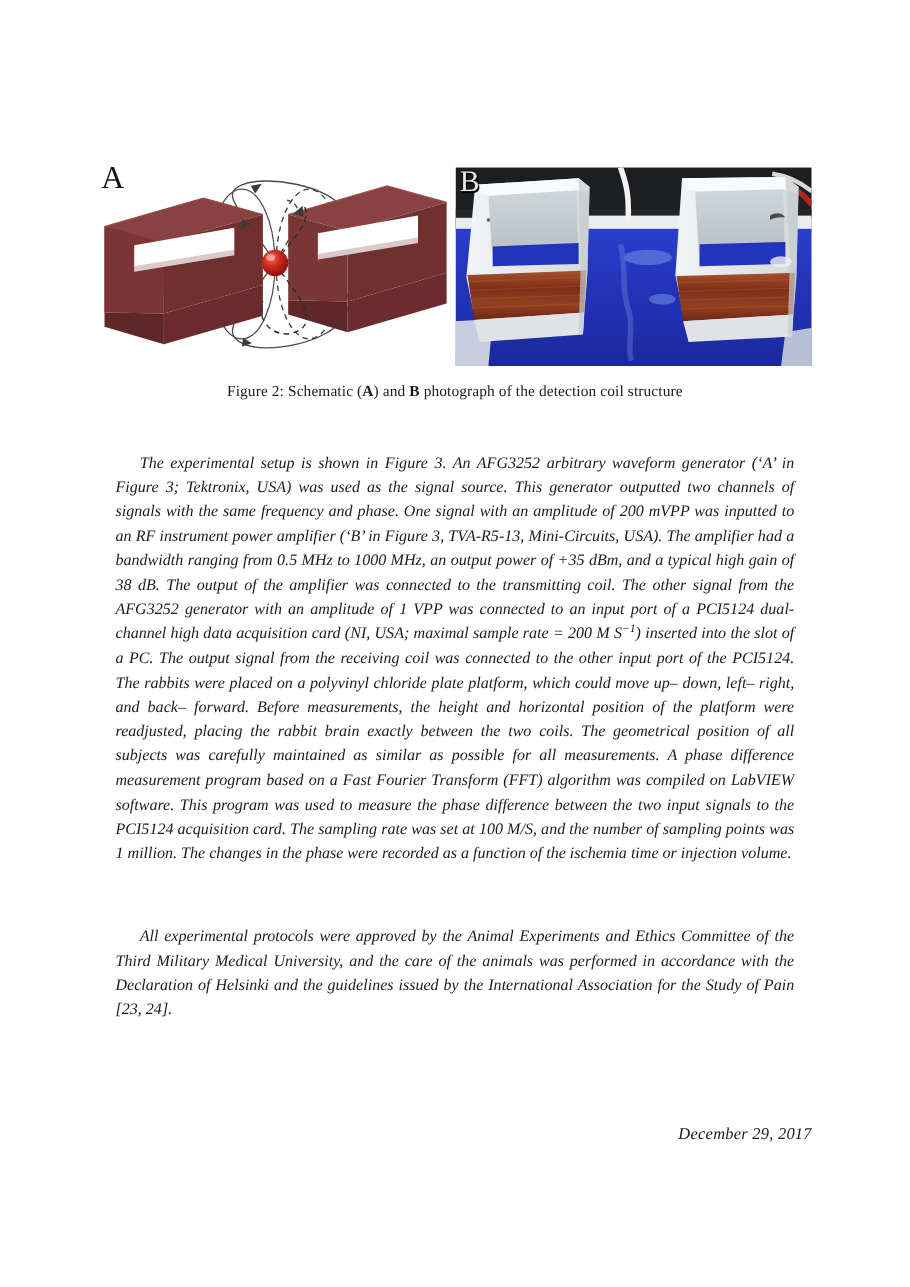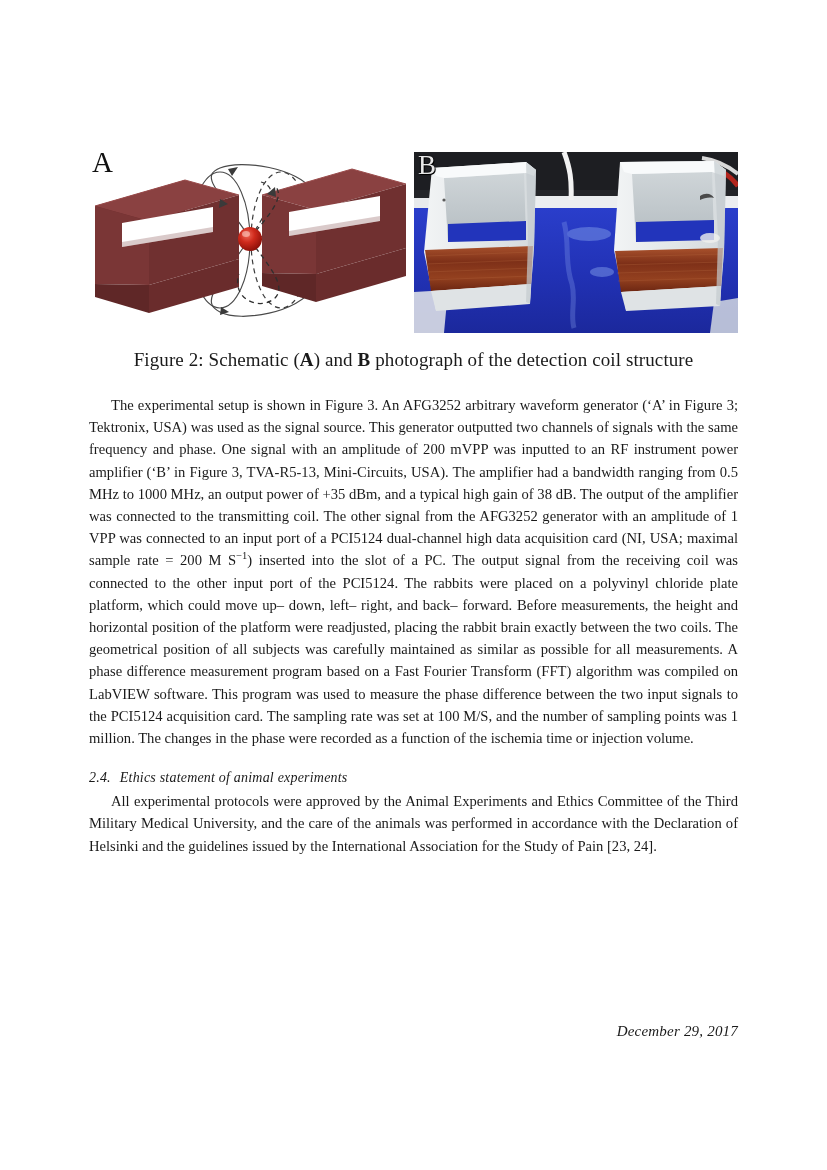--- a/index.html
+++ b/index.html
@@ -75,21 +75,21 @@
     line-height: 1;
     color: #e8e8e8;
     text-shadow: 0 0 2px #000, 1px 1px 0 #000;
     z-index: 5;
   }
   .panel-b svg { display: block; }
 
   .figure-caption {
     margin-top: 16px;
     text-align: center;
-    font-size: 19px;
+    font-size: 14px;
     letter-spacing: 0.1px;
   }
   .figure-caption b { font-weight: bold; }
 
   
   .body-col {
     position: absolute;
     left: 89px;
     top: 394px;
     width: 649px;
@@ -98,27 +98,28 @@
     font-size: 14px;
     font-style: italic;
     font-weight: normal;
     margin: 0 0 4px 0;
     padding: 0;
     letter-spacing: 0.2px;
   }
   h2.section-head .num { margin-right: 9px; }
 
   p.para {
-    margin: 0;
+    margin: 16px;
     font-size: 14.6px;
     line-height: 22.2px;
     text-align: justify;
     text-justify: inter-word;
     text-indent: 22px;
     hyphens: manual;
+    font-style: italic;
   }
   .sec-gap { height: 21px; }
 
   sup { font-size: 0.72em; vertical-align: super; line-height: 0; }
 
   .footer-date {
     position: absolute;
     right: 89px;
     top: 1023px;
     font-size: 15px;
@@ -303,23 +304,20 @@
       <span>Figure 2: Schematic (</span><b>A</b><span>) and </span><b>B</b><span> photograph of the detection coil structure</span>
     </div>
   </div>
 
   <div class="body-col">
 
     <p class="para"><span>The experimental setup is shown in Figure 3. An AFG3252 arbitrary waveform generator (‘A’ in Figure 3; Tektronix, USA) was used as the signal source. This generator outputted two channels of signals with the same frequency and phase. One signal with an amplitude of 200 mVPP was inputted to an RF instrument power amplifier (‘B’ in Figure 3, TVA-R5-13, Mini-Circuits, USA). The amplifier had a bandwidth ranging from 0.5 MHz to 1000 MHz, an output power of +35 dBm, and a typical high gain of 38 dB. The output of the amplifier was connected to the transmitting coil. The other signal from the AFG3252 generator with an amplitude of 1 VPP was connected to an input port of a PCI5124 dual-channel high data acquisition card (NI, USA; maximal sample rate = 200 M S</span><sup>−1</sup><span>) inserted into the slot of a PC. The output signal from the receiving coil was connected to the other input port of the PCI5124. The rabbits were placed on a polyvinyl chloride plate platform, which could move up– down, left– right, and back– forward. Before measurements, the height and horizontal position of the platform were readjusted, placing the rabbit brain exactly between the two coils. The geometrical position of all subjects was carefully maintained as similar as possible for all measurements. A phase difference measurement program based on a Fast Fourier Transform (FFT) algorithm was compiled on LabVIEW software. This program was used to measure the phase difference between the two input signals to the PCI5124 acquisition card. The sampling rate was set at 100 M/S, and the number of sampling points was 1 million. The changes in the phase were recorded as a function of the ischemia time or injection volume.</span></p>
 
     <div class="sec-gap"></div>
 
-    <h2 class="section-head">
-      <span class="num">2.4.</span><span>Ethics statement of animal experiments</span>
-    </h2>
     <p class="para">All experimental protocols were approved by the Animal Experiments and Ethics Committee of the Third Military Medical University, and the care of the animals was performed in accordance with the Declaration of Helsinki and the guidelines issued by the International Association for the Study of Pain [23, 24].</p>
 
     <div class="sec-gap"></div>
 
   </div>
 
   <div class="footer-date">December 29, 2017</div>
 </div>
 
 </body></html>

